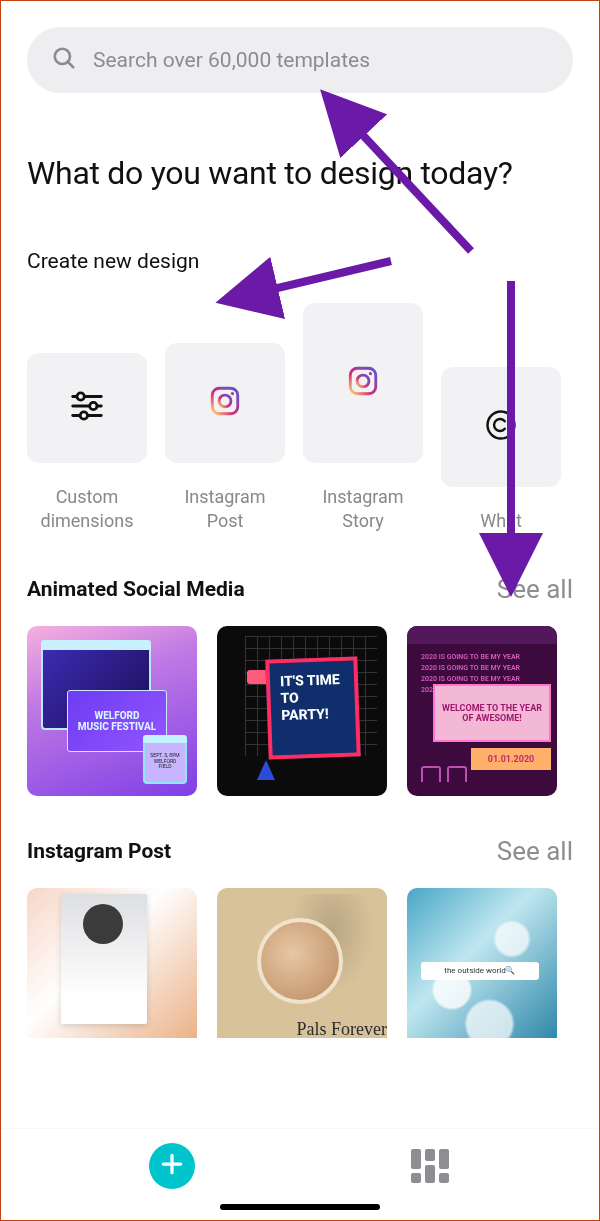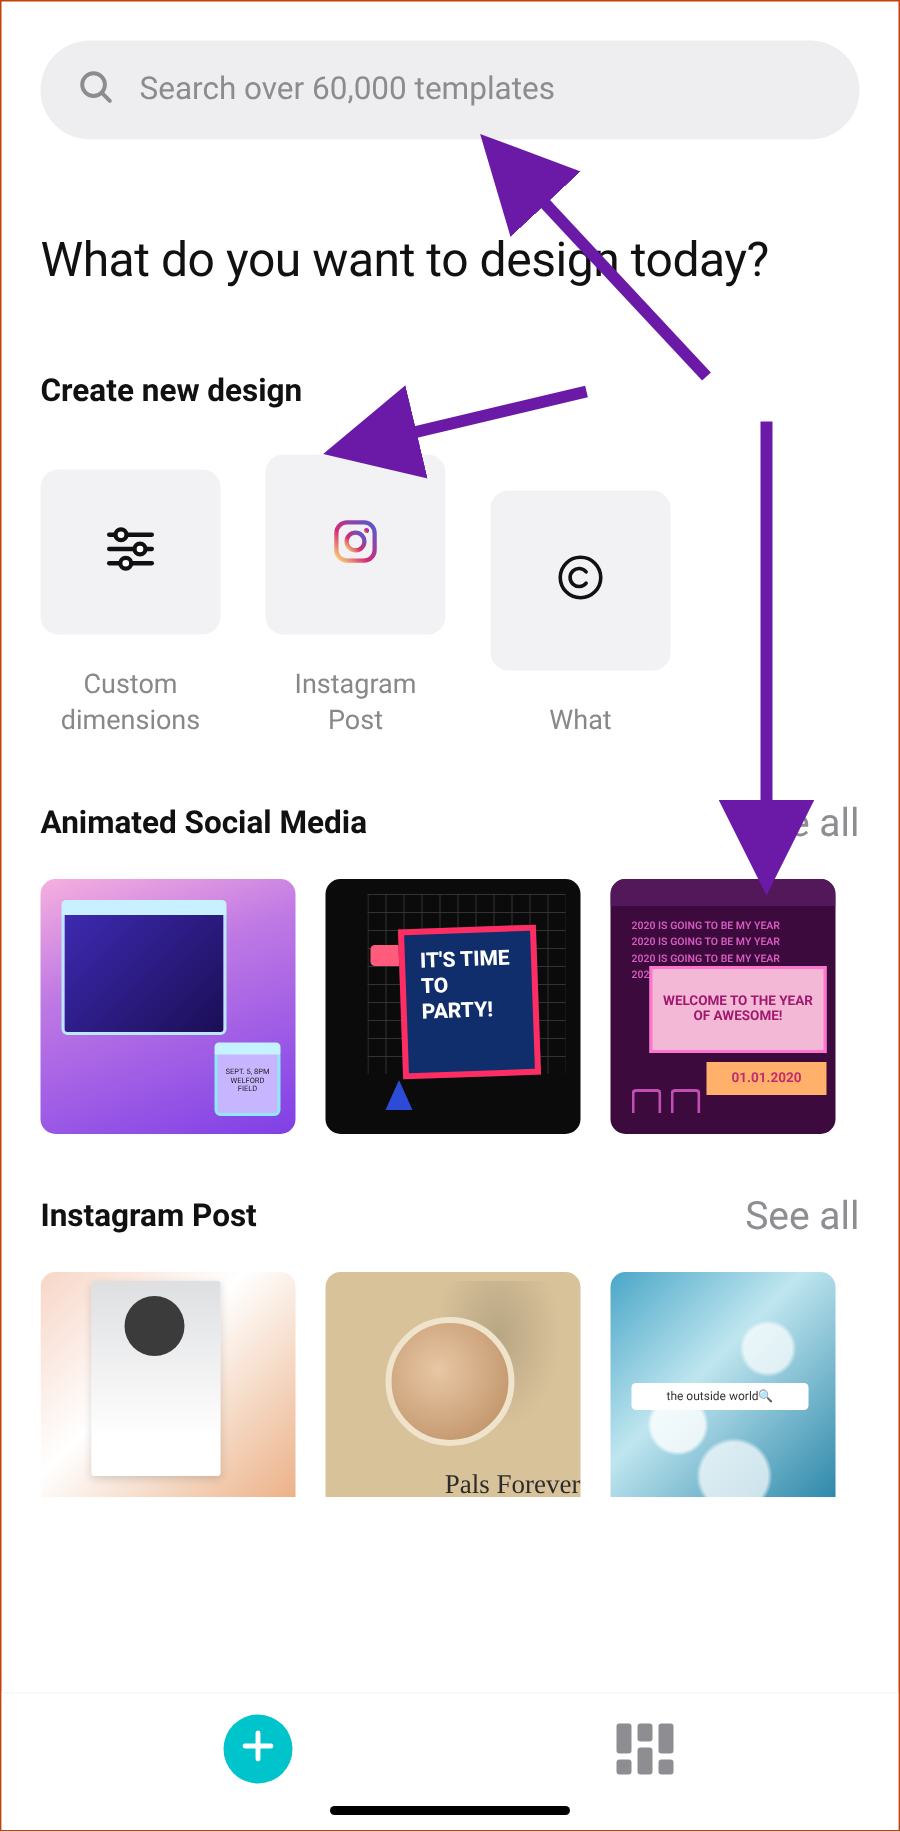--- a/index.html
+++ b/index.html
@@ -3,22 +3,22 @@
 <meta charset="utf-8">
 <style>
   *{box-sizing:border-box;margin:0;padding:0;font-family:-apple-system,BlinkMacSystemFont,"Segoe UI",Roboto,Helvetica,Arial,sans-serif;-webkit-font-smoothing:antialiased}
   body{background:#fff}
   .frame{width:600px;height:1221px;border:1px solid #c2410c;background:#fff;position:relative;overflow:hidden}
   .content{padding:26px 26px 0 26px}
   .search-bar{display:flex;align-items:center;gap:16px;background:#eeeef0;border-radius:40px;padding:18px 24px}
   .search-bar input{border:none;background:transparent;font-size:21px;color:#333;outline:none;flex:1}
   .search-bar input::placeholder{color:#8c8c90}
   .headline{font-size:32px;font-weight:400;color:#111;line-height:1.25;margin-top:60px;letter-spacing:-.3px}
-  .subhead{font-size:21px;font-weight:700;color:#111;margin-top:56px}
-  .new-row{display:flex;gap:30px;margin-top:30px;align-items:flex-end}
+  .subhead{font-size:21px;font-weight:400;color:#111;margin-top:56px}
+  .new-row{display:flex;gap:18px;margin-top:30px;align-items:flex-end}
   .new-item{flex:0 0 120px;display:flex;flex-direction:column;align-items:center}
   .tile{width:120px;background:#f2f2f4;border-radius:12px;display:flex;align-items:center;justify-content:center}
   .tile.sq{height:110px}
   .tile.post{height:120px}
   .tile.story{height:160px}
   .tile.logo{height:120px}
   .new-label{margin-top:22px;color:#888;font-size:18px;text-align:center;line-height:1.35}
   .section-head{display:flex;align-items:center;justify-content:space-between;margin-top:40px}
   .section-title{font-size:21px;font-weight:700;color:#111}
   .see-all{font-size:26px;color:#8e8e92}
@@ -119,20 +119,39 @@
                 </defs>
               <rect x="3" y="3" width="18" height="18" rx="5" fill="none" stroke="url(#ig1)" stroke-width="2"></rect>
               <circle cx="12" cy="12" r="4.2" fill="none" stroke="url(#ig1)" stroke-width="2"></circle>
               <circle cx="17.2" cy="6.8" r="1.2" fill="url(#ig1)"></circle>
             </svg>
           </span>
         </div>
         <div class="new-label">Instagram Post</div>
       </div>
 
+      <div class="new-item">
+        <div class="tile story">
+          <span>
+            <svg width="34" height="34" viewBox="0 0 24 24">
+              <defs>
+                  <linearGradient id="ig2" x1="0" y1="1" x2="1" y2="0">
+                <stop offset="0" stop-color="#feda75"></stop>
+                    <stop offset=".4" stop-color="#d62976"></stop>
+                    <stop offset="1" stop-color="#4f5bd5"></stop>
+              </linearGradient>
+                </defs>
+              <rect x="3" y="3" width="18" height="18" rx="5" fill="none" stroke="url(#ig2)" stroke-width="2"></rect>
+              <circle cx="12" cy="12" r="4.2" fill="none" stroke="url(#ig2)" stroke-width="2"></circle>
+              <circle cx="17.2" cy="6.8" r="1.2" fill="url(#ig2)"></circle>
+            </svg>
+          </span>
+        </div>
+        <div class="new-label">Instagram Story</div>
+      </div>
 
       <div class="new-item">
         <div class="tile logo">
           <span>
             <svg width="36" height="36" viewBox="0 0 24 24" fill="none" stroke="#111" stroke-width="1.6">
               <circle cx="12" cy="12" r="9"></circle>
               <path d="M14.5 9.5a4 4 0 1 0 0 5" stroke-linecap="round"></path>
             </svg>
           </span>
         </div>
@@ -142,20 +161,24 @@
     </div>
 
     <div class="section-head">
       <div class="section-title">Animated Social Media</div>
       <div class="see-all">See all</div>
     </div>
 
     <div class="thumb-row">
       <div class="thumb t1">
         <div class="win1"></div>
+        <div class="badge">
+            <span>WELFORD</span>
+            <span>MUSIC FESTIVAL</span>
+          </div>
         <div class="mini">
             <span>SEPT. 5,
 8PM
 WELFORD FIELD</span>
           </div>
       </div>
       <div class="thumb t2">
         <div class="grid"></div>
         <div class="thumbicon"></div>
         <div class="card">IT'S TIME TO PARTY!</div>

